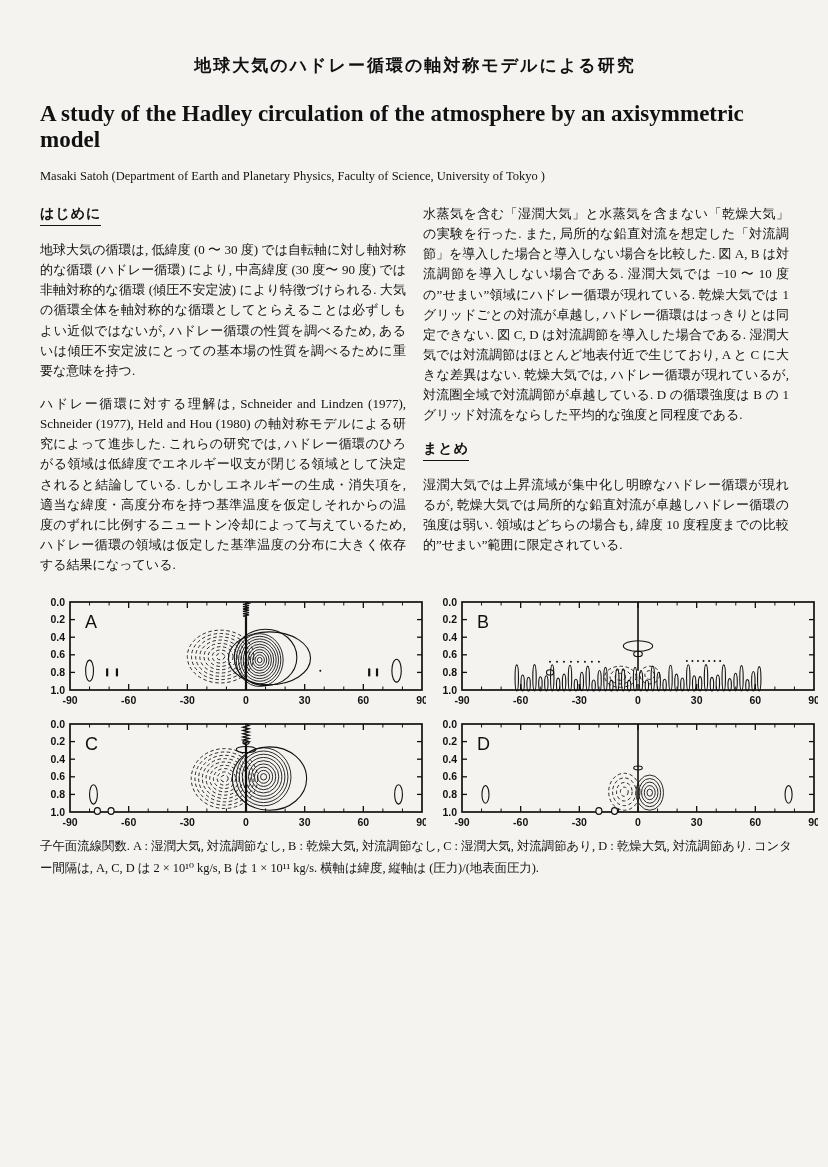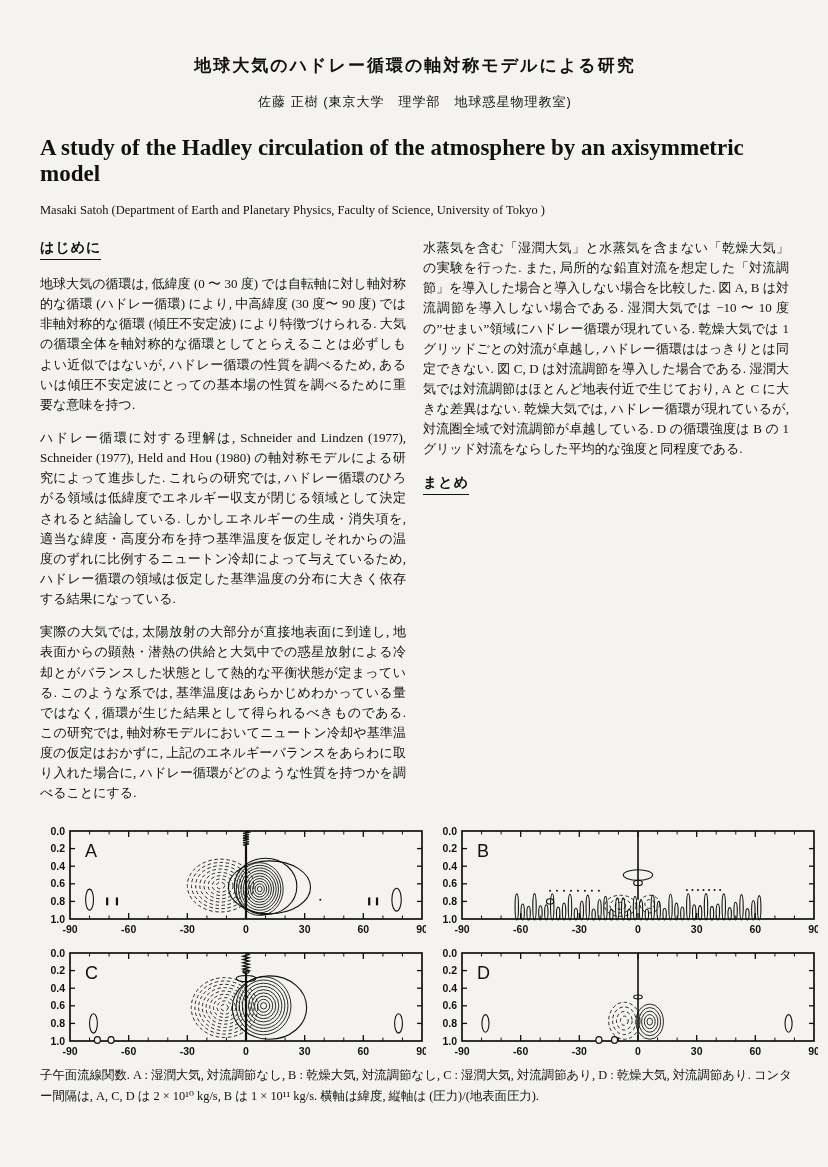--- a/index.html
+++ b/index.html
@@ -28,34 +28,33 @@
   .caption{font-size:12.4px;line-height:1.75;text-align:justify;margin-left:6px;
     width:752px;}
   svg text{font-family:"Liberation Sans","DejaVu Sans",sans-serif;fill:#111;}
 </style>
 </head>
 <body>
 
 <div class="page">
 
   <div class="ja-title">地球大気のハドレー循環の軸対称モデルによる研究</div>
-  <div class="ja-author">佐藤 正樹 (東京大学　理学部　地球惑星物理教室)</div>
   <div class="en-title">A study of the Hadley circulation of the atmosphere by an axisymmetric model</div>
   <div class="en-author">Masaki Satoh (Department of Earth and Planetary Physics, Faculty of Science, University of Tokyo )</div>
 
   <div class="cols">
     <div class="col">
       <div class="sec-wrap"><h3 class="sec">はじめに</h3></div>
       <p>地球大気の循環は, 低緯度 (0 〜 30 度) では自転軸に対し軸対称的な循環 (ハドレー循環) により, 中高緯度 (30 度〜 90 度) では非軸対称的な循環 (傾圧不安定波) により特徴づけられる. 大気の循環全体を軸対称的な循環としてとらえることは必ずしもよい近似ではないが, ハドレー循環の性質を調べるため, あるいは傾圧不安定波にとっての基本場の性質を調べるために重要な意味を持つ.</p>
       <p>ハドレー循環に対する理解は, Schneider and Lindzen (1977), Schneider (1977), Held and Hou (1980) の軸対称モデルによる研究によって進歩した. これらの研究では, ハドレー循環のひろがる領域は低緯度でエネルギー収支が閉じる領域として決定されると結論している. しかしエネルギーの生成・消失項を, 適当な緯度・高度分布を持つ基準温度を仮定しそれからの温度のずれに比例するニュートン冷却によって与えているため, ハドレー循環の領域は仮定した基準温度の分布に大きく依存する結果になっている.</p>
-      <p>実際の大気では, 太陽放射の大部分が直接地表面に到達し, 地表面からの顕熱・潜熱の供給と大気中での惑星放射による冷却とがバランスした状態として熱的な平衡状態が定まっている. このような系では, 基準温度はあらかじめわかっている量ではなく, 循環が生じた結果として得られるべきものである. この研究では, 軸対称モデルにおいてニュートン冷却や基準温度の仮定はおかずに, 上記のエネルギーバランスをあらわに取り入れた場合に, ハドレー循環がどのような性質を持つかを調べることにする.</p>
     </div>
     <div class="col">
       <p>水蒸気を含む「湿潤大気」と水蒸気を含まない「乾燥大気」の実験を行った. また, 局所的な鉛直対流を想定した「対流調節」を導入した場合と導入しない場合を比較した. 図 A, B は対流調節を導入しない場合である. 湿潤大気では −10 〜 10 度の”せまい”領域にハドレー循環が現れている. 乾燥大気では 1 グリッドごとの対流が卓越し, ハドレー循環ははっきりとは同定できない. 図 C, D は対流調節を導入した場合である. 湿潤大気では対流調節はほとんど地表付近で生じており, A と C に大きな差異はない. 乾燥大気では, ハドレー循環が現れているが, 対流圏全域で対流調節が卓越している. D の循環強度は B の 1 グリッド対流をならした平均的な強度と同程度である.</p>
       <div class="sec-wrap"><h3 class="sec">まとめ</h3></div>
+      <p>湿潤大気では上昇流域が集中化し明瞭なハドレー循環が現れるが, 乾燥大気では局所的な鉛直対流が卓越しハドレー循環の強度は弱い. 領域はどちらの場合も, 緯度 10 度程度までの比較的”せまい”範囲に限定されている.</p>
     </div>
   </div>
 
   <div class="figure">
     <div class="fig-grid" id="figure-grid">
         <svg width="392" height="116" viewBox="0 0 392 116">
           <rect x="36" y="4" width="352" height="88" fill="none" stroke="#111" stroke-width="1.7"></rect>
           <line x1="55.55555555555556" y1="4" x2="55.55555555555556" y2="7.5" stroke="#111" stroke-width="1"></line>
           <line x1="55.55555555555556" y1="92" x2="55.55555555555556" y2="88.5" stroke="#111" stroke-width="1"></line>
           <line x1="75.11111111111111" y1="4" x2="75.11111111111111" y2="7.5" stroke="#111" stroke-width="1"></line>

